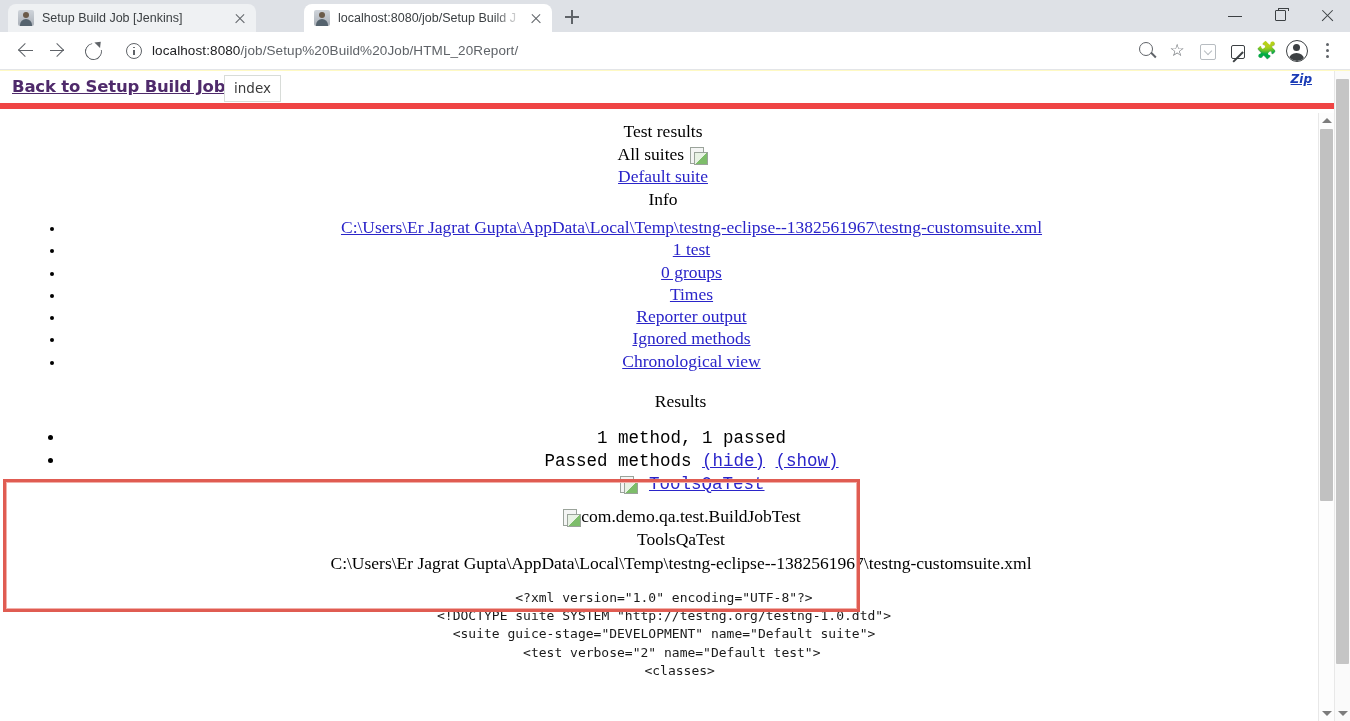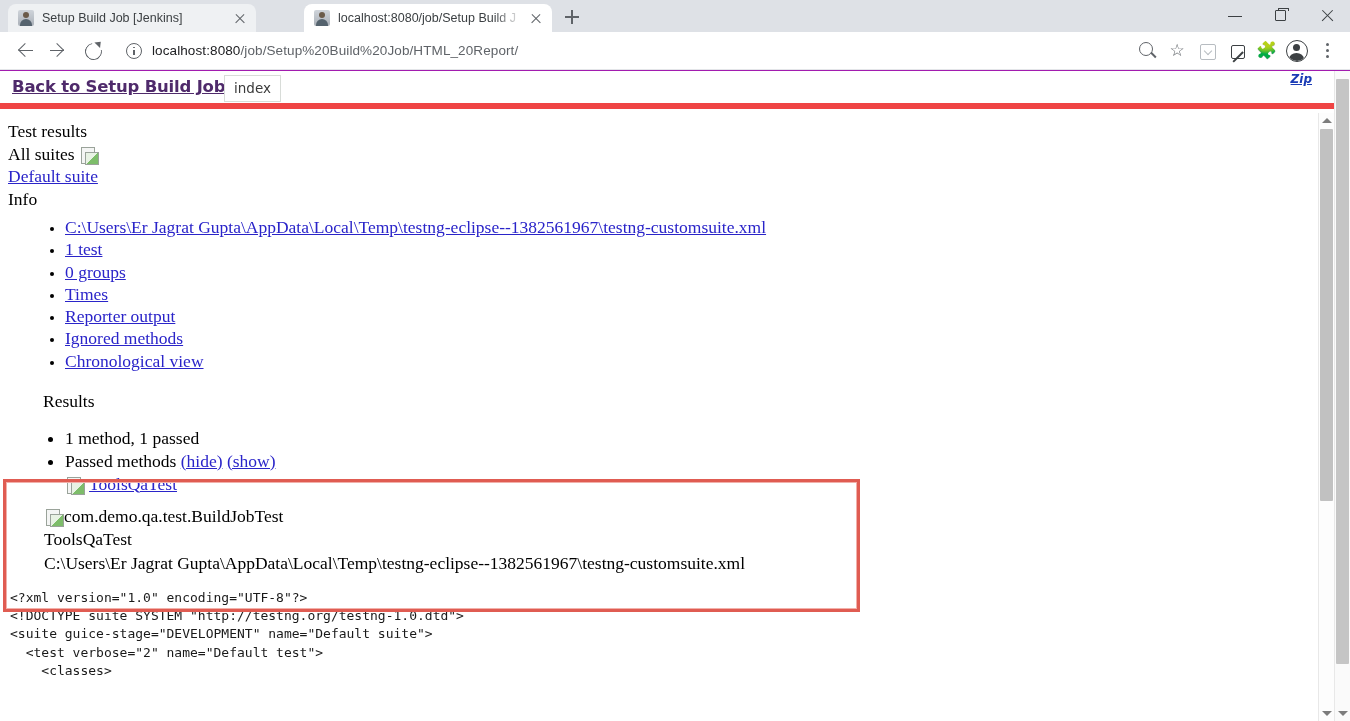--- a/index.html
+++ b/index.html
@@ -5,21 +5,21 @@
   * { box-sizing: border-box; }
   html, body {
     margin: 0; padding: 0;
     width: 1350px; height: 721px;
     overflow: hidden;
     background: #ffffff;
     font-family: "Liberation Sans", sans-serif;
   }
 
   
-  .browser { width: 1350px; height: 721px; position: relative; background:#a21caf;border-radius:10px; }
+  .browser { width: 1350px; height: 721px; position: relative; background:#fef9c3;border-radius:10px; }
 
   .tabstrip {
     height: 32px; background: #dee1e6;
     display: flex; align-items: flex-end; padding-left: 8px; position: relative;
   }
   .tab {
     height: 28px; width: 248px; display: flex; align-items: center;
     border-radius: 8px 8px 0 0; padding: 0 8px 0 10px; position: relative;
     font-size: 12px; color: #3c4043; cursor: default;
   }
@@ -207,20 +207,21 @@
     text-decoration: underline; cursor:pointer;font-style:italic;
   }
 
   
   .report {
     position:absolute; left:0; top:42px; width:1318px; height:608px;
     background:#fff; overflow:hidden;
     font-family:"Liberation Serif", "DejaVu Serif", serif;
     font-size:17.5px; color:#000;
     padding: 7px 0 0 8px;
+    text-align: center;
   }
   .line { line-height: 22.5px; white-space: nowrap; }
   a.rl { color:#2a24c9; text-decoration: underline; cursor:pointer; }
   .broken-img {
     display:inline-block; width:16px; height:16px; vertical-align:-3px;
     position:relative; margin:0 2px;
   }
   .broken-img::before {
     content:""; position:absolute; left:0; top:0; width:12px; height:15px;
     border:1px solid #9aa39a; background:#f4f5f4;
@@ -236,21 +237,21 @@
   ul.bullets { margin: 6px 0 0 0; padding-left: 57px; }
   ul.bullets li { line-height: 22.3px; }
   ul.bullets li::marker { font-size: 15px; }
 
   .results-box {
     position:absolute; left:3px; top:408px; width:857px; height:133px;
     border:3px solid #e05c52; box-shadow: 0 0 0 1px #f2b0aa inset;
     pointer-events:none;
   }
   .results-title { margin-top: 18px; margin-left: 35px; }
-  ul.results-list { margin: 14px 0 4px 0; padding-left: 57px; }
+  ul.results-list { margin: 14px 0 4px 0; padding-left: 57px; font-family: Liberation Mono, monospace; }
   ul.results-list li { line-height: 23px; }
 
   .tail { margin-top: 9px; }
   .tail .line { line-height: 23.5px; padding-left: 36px; }
 
   pre.xml {
     margin: 14px 0 0 2px;
     font-family:"DejaVu Sans Mono","Liberation Mono", monospace;
     font-size: 13px; line-height: 18.2px; color:#1a1a1a;
     white-space: pre;

